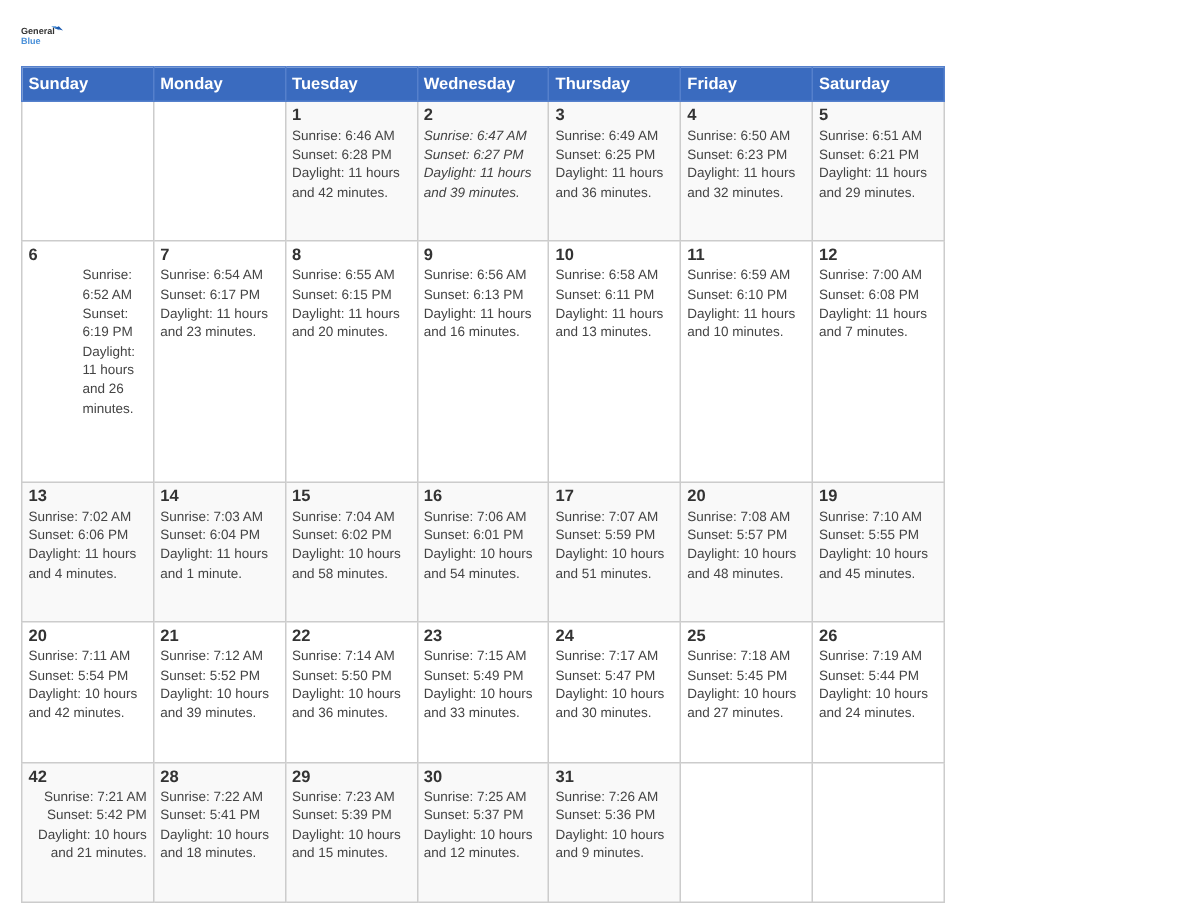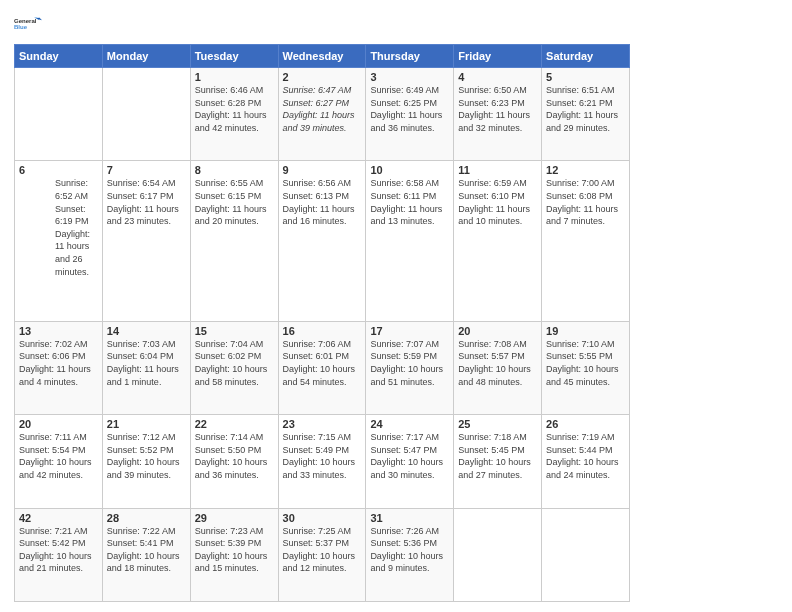--- a/index.html
+++ b/index.html
@@ -286,21 +286,21 @@
           <td>
             <span class="day-number">26</span>
             <div class="day-info" style="white-space: pre-line;">Sunrise: 7:19 AM
 Sunset: 5:44 PM
 Daylight: 10 hours and 24 minutes.</div>
           </td>
         </tr>
         <tr>
           <td>
             <span class="day-number">42</span>
-            <div class="day-info" style="white-space: pre-line;">Sunrise: 7:21 AM
+            <div class="day-info" style="white-space: pre-line; text-align: right;">Sunrise: 7:21 AM
 Sunset: 5:42 PM
 Daylight: 10 hours and 21 minutes.</div>
           </td>
           <td>
             <span class="day-number">28</span>
             <div class="day-info" style="white-space: pre-line;">Sunrise: 7:22 AM
 Sunset: 5:41 PM
 Daylight: 10 hours and 18 minutes.</div>
           </td>
           <td>

